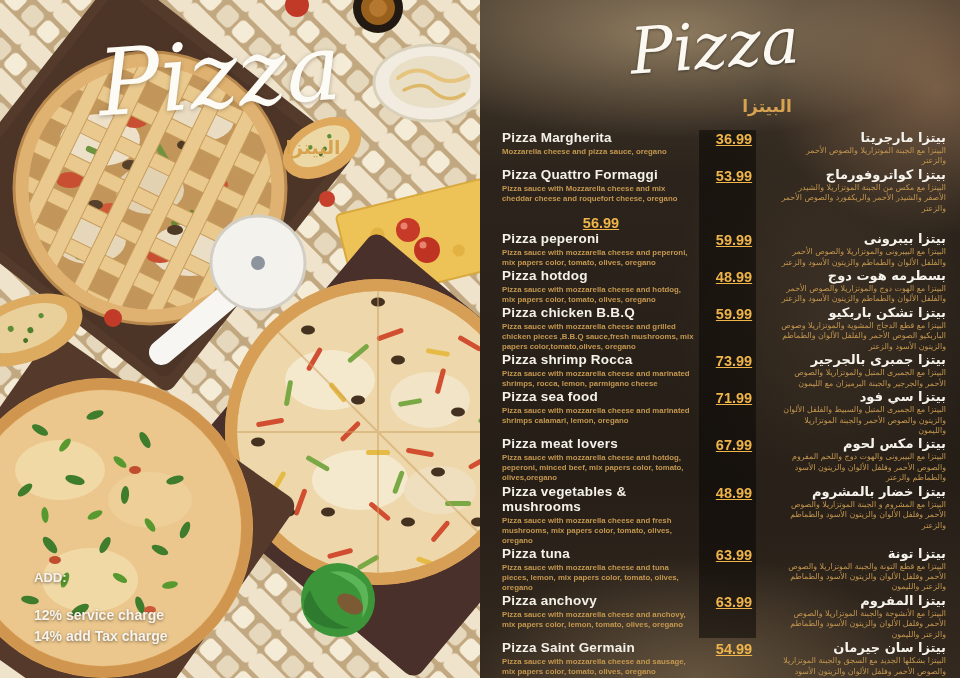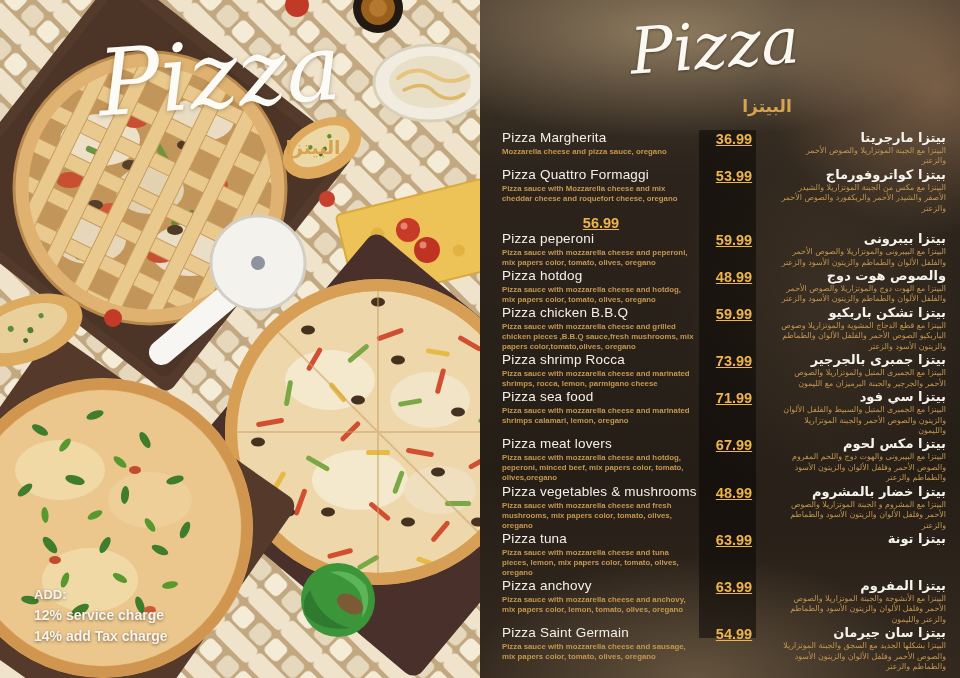--- a/index.html
+++ b/index.html
@@ -7,21 +7,21 @@
         font-family:"Liberation Sans",sans-serif;}
   
   .left-page{position:relative;width:480px;height:678px;overflow:hidden;background:#e7dbc4;}
   .left-page svg.collage{position:absolute;inset:0;display:block;}
   .left-header{position:absolute;top:30px;left:0;width:440px;text-align:center;pointer-events:none;}
   .script-big{font-family:"DejaVu Serif",serif;font-style:italic;font-size:92px;line-height:1;
               color:#fdfbf6;text-shadow:0 1px 4px rgba(60,40,20,.35);transform:rotate(-4deg);display:inline-block;}
   .left-ar{position:absolute;top:136px;left:258px;width:110px;text-align:center;
            font-family:"DejaVu Sans",sans-serif;font-weight:bold;font-size:19px;color:#d7a351;}
   .add-note{position:absolute;left:34px;bottom:30px;color:#f7f4ee;text-shadow:0 1px 3px rgba(40,25,10,.6);}
-  .add-note .h{font-size:13px;font-weight:bold;margin-bottom:3px;}
+  .add-note .h{font-size:13px;font-weight:bold;margin-bottom:20px;}
   .add-note .l{font-size:14px;font-weight:bold;line-height:1.55;}
   
   .right-page{position:relative;width:480px;height:678px;overflow:hidden;
     background:
       radial-gradient(ellipse 420px 150px at 40% 5%, rgba(226,198,153,.48), transparent 70%),
       radial-gradient(ellipse 240px 210px at 95% 13%, rgba(210,160,118,.42), transparent 70%),
       radial-gradient(ellipse 320px 170px at 45% 100%, rgba(196,168,124,.34), transparent 72%),
       radial-gradient(ellipse 220px 320px at 72% 45%, rgba(150,120,88,.16), transparent 70%),
       linear-gradient(180deg,#463a2d 0%,#2c241c 26%,#251e17 70%,#34291f 100%);}
   .price-strip{position:absolute;left:219px;top:130px;width:57px;height:508px;
@@ -29,21 +29,21 @@
   .right-header{position:absolute;top:14px;left:0;width:470px;text-align:center;pointer-events:none;}
   .script-small{font-family:"DejaVu Serif",serif;font-style:italic;font-size:64px;line-height:1;
                 color:#fbf8f2;text-shadow:0 1px 3px rgba(0,0,0,.4);transform:rotate(-4deg);display:inline-block;}
   .right-ar{position:absolute;top:96px;left:232px;width:110px;text-align:center;
             font-family:"DejaVu Sans",sans-serif;font-weight:bold;font-size:17px;color:#d7a351;}
   .menu-list{position:absolute;left:0;top:130px;width:480px;height:524px;
              display:flex;flex-direction:column;justify-content:space-between;
              padding:0;box-sizing:border-box;}
   .row{display:grid;grid-template-columns:198px 60px 1fr;column-gap:4px;
        padding:0 14px 0 22px;align-items:start;}
-  .en-name{color:#f4f1e9;font-weight:normal;font-size:13.5px;letter-spacing:.2px;}
+  .en-name{color:#f4f1e9;font-weight:bold;font-size:13.5px;letter-spacing:.2px;}
   .en-desc{color:#c4974f;font-size:7.8px;font-weight:bold;line-height:1.28;margin-top:2px;max-width:192px;}
   .price{text-align:center;color:#efb54b;font-weight:bold;font-size:14.5px;padding-top:1px;text-decoration:underline;}
   .ar-block{direction:rtl;text-align:right;font-family:"DejaVu Sans",sans-serif;margin-left:12px;}
   .ar-name{color:#f6f3ec;font-weight:bold;font-size:13px;}
   .ar-desc{color:#c4974f;font-size:7.9px;line-height:1.32;margin-top:1px;}
 </style>
 </head>
 <body>
 
 <div class="page">
@@ -348,21 +348,21 @@
     </div>
   </div>
 
   <div class="row">
     <div>
       <div class="en-name">Pizza hotdog</div>
       <div class="en-desc">Pizza sauce with mozzarella cheese and hotdog, mix papers color, tomato, olives, oregano</div>
     </div>
     <div class="price">48.99</div>
     <div class="ar-block">
-      <div class="ar-name">والصوص هوت دوج</div>
+      <div class="ar-name">بسطرمه هوت دوج</div>
       <div class="ar-desc">البيتزا مع الهوت دوج والموتزاريلا والصوص الأحمر والفلفل الألوان والطماطم والزيتون الأسود والزعتر</div>
     </div>
   </div>
 
   <div class="row">
     <div>
       <div class="en-name">Pizza chicken B.B.Q</div>
       <div class="en-desc">Pizza sauce with mozzarella cheese and grilled chicken pieces ,B.B.Q sauce,fresh mushrooms, mix papers color,tomato,olives, oregano</div>
     </div>
     <div class="price">59.99</div>
@@ -421,20 +421,21 @@
   </div>
 
   <div class="row">
     <div>
       <div class="en-name">Pizza tuna</div>
       <div class="en-desc">Pizza sauce with mozzarella cheese and tuna pieces, lemon, mix papers color, tomato, olives, oregano</div>
     </div>
     <div class="price">63.99</div>
     <div class="ar-block">
       <div class="ar-name">بيتزا تونة</div>
+      <div class="ar-desc">البيتزا مع قطع التونة والجبنة الموتزاريلا والصوص الأحمر وفلفل الألوان والزيتون الأسود والطماطم والزعتر والليمون</div>
     </div>
   </div>
 
   <div class="row">
     <div>
       <div class="en-name">Pizza anchovy</div>
       <div class="en-desc">Pizza sauce with mozzarella cheese and anchovy, mix papers color, lemon, tomato, olives, oregano</div>
     </div>
     <div class="price">63.99</div>
     <div class="ar-block">

